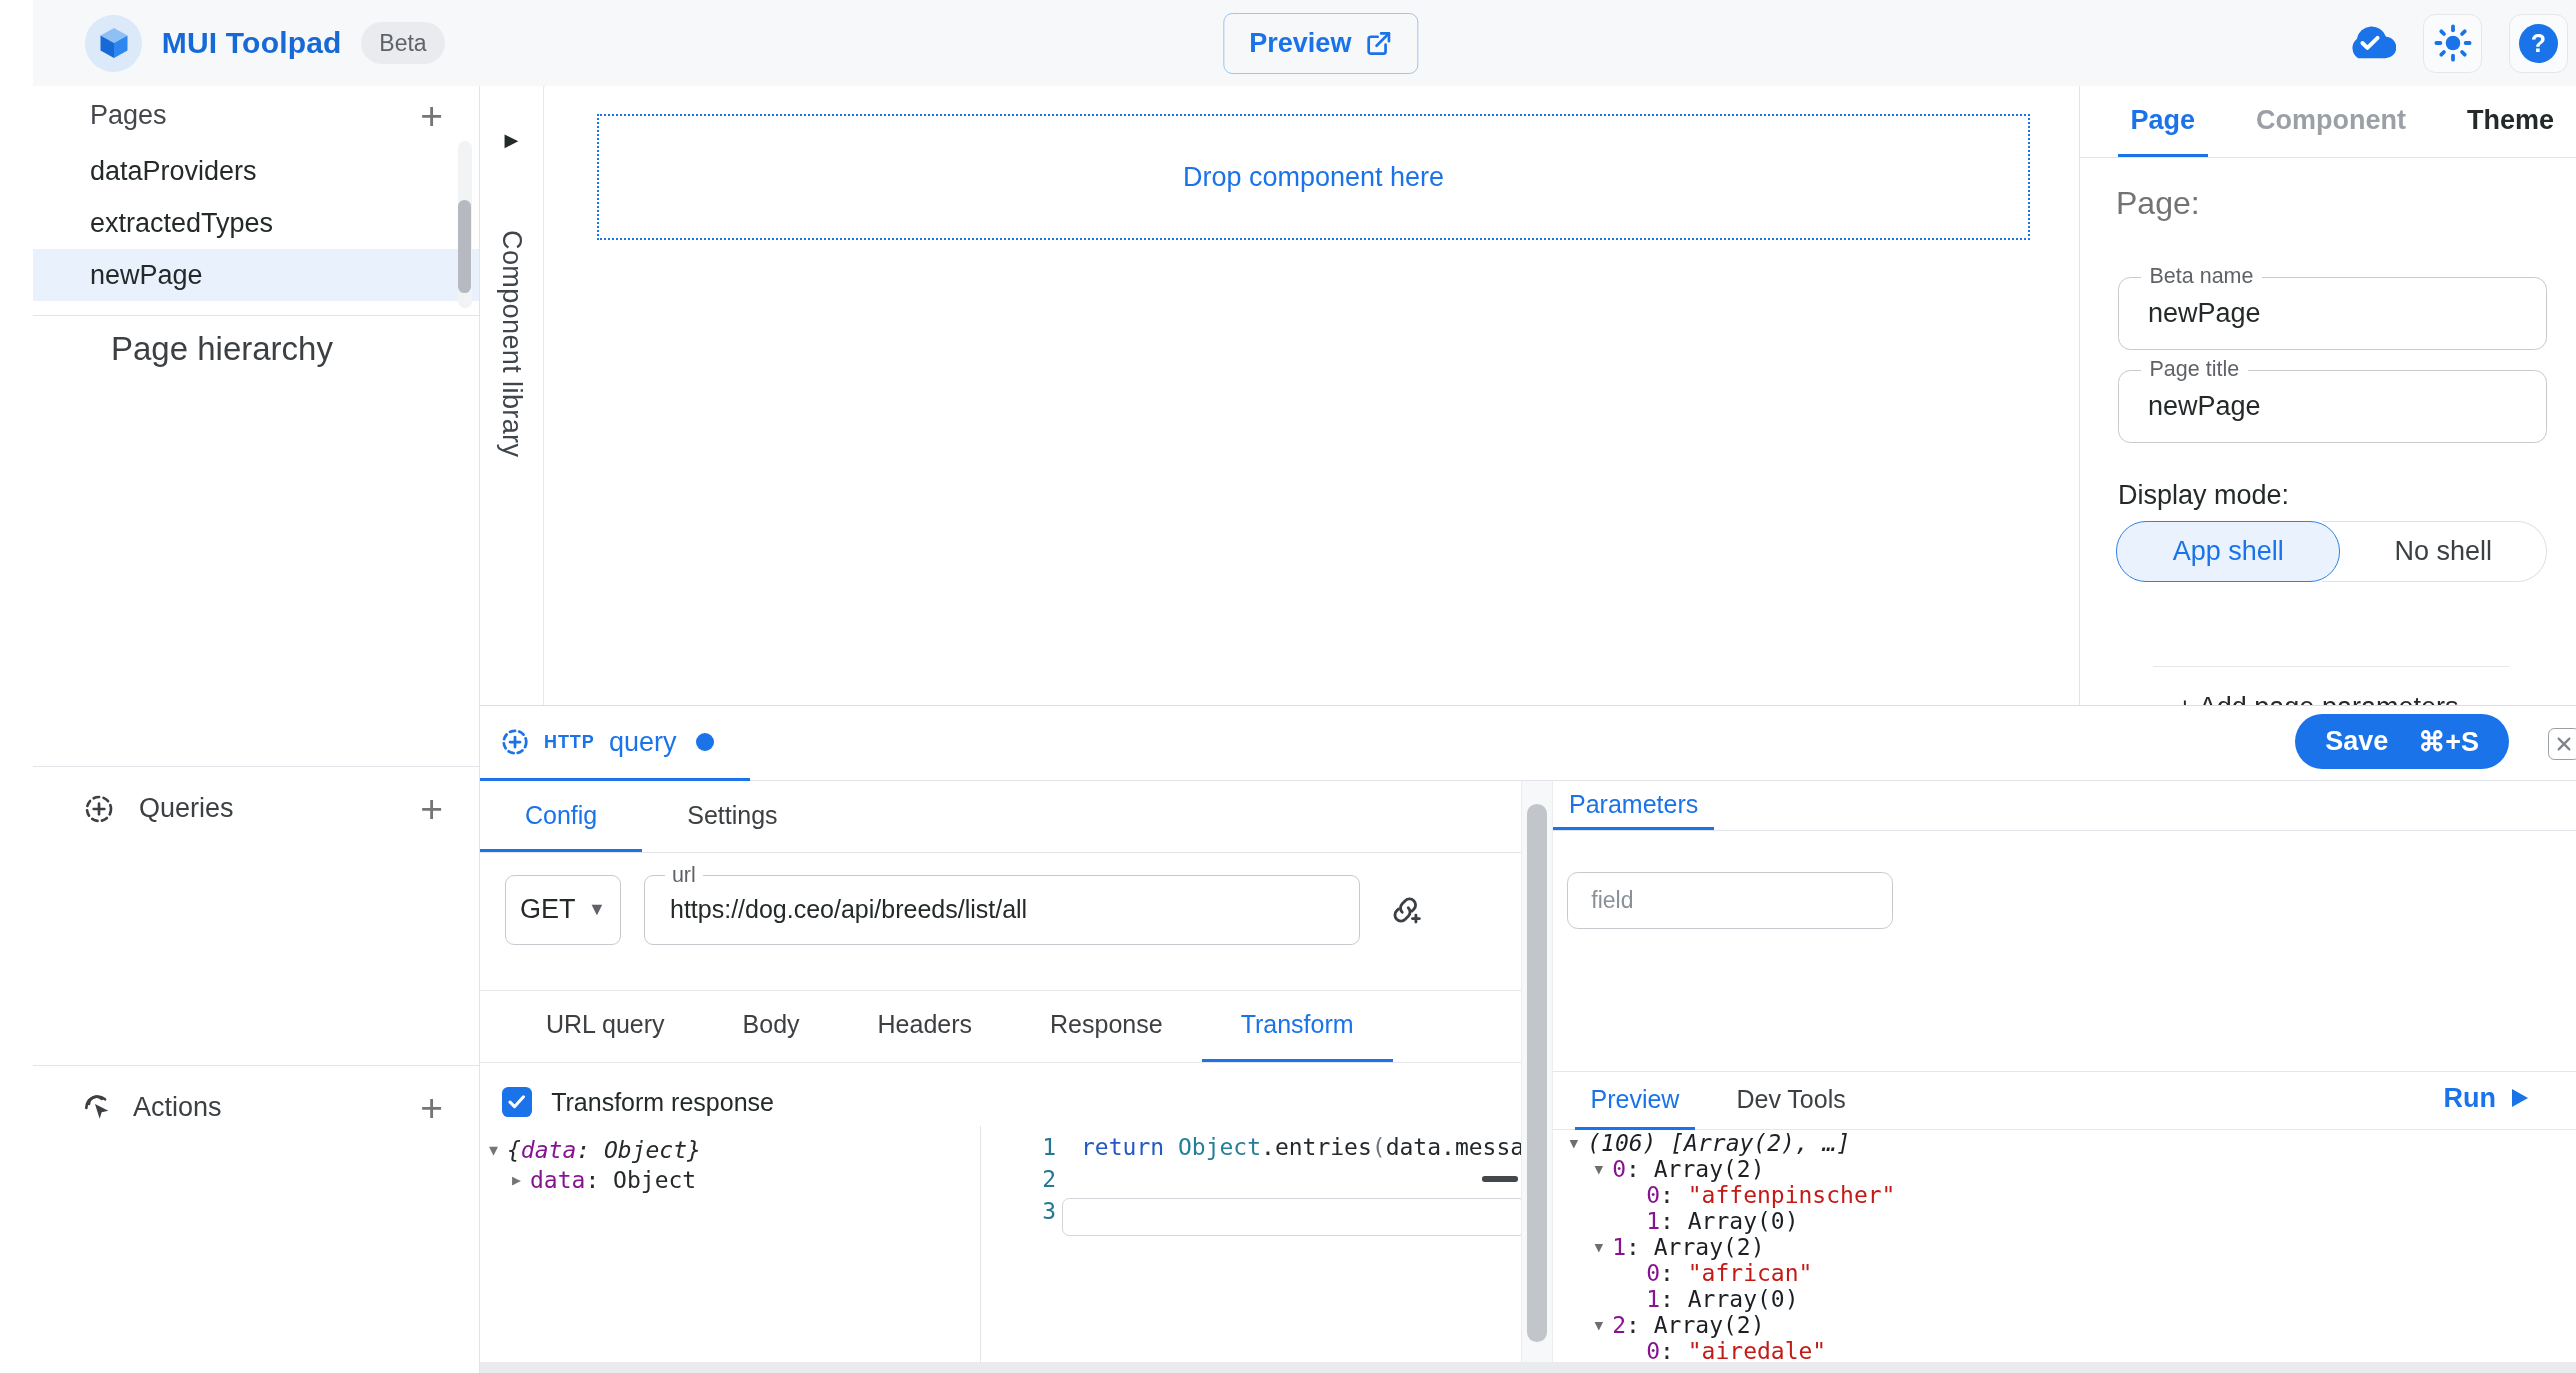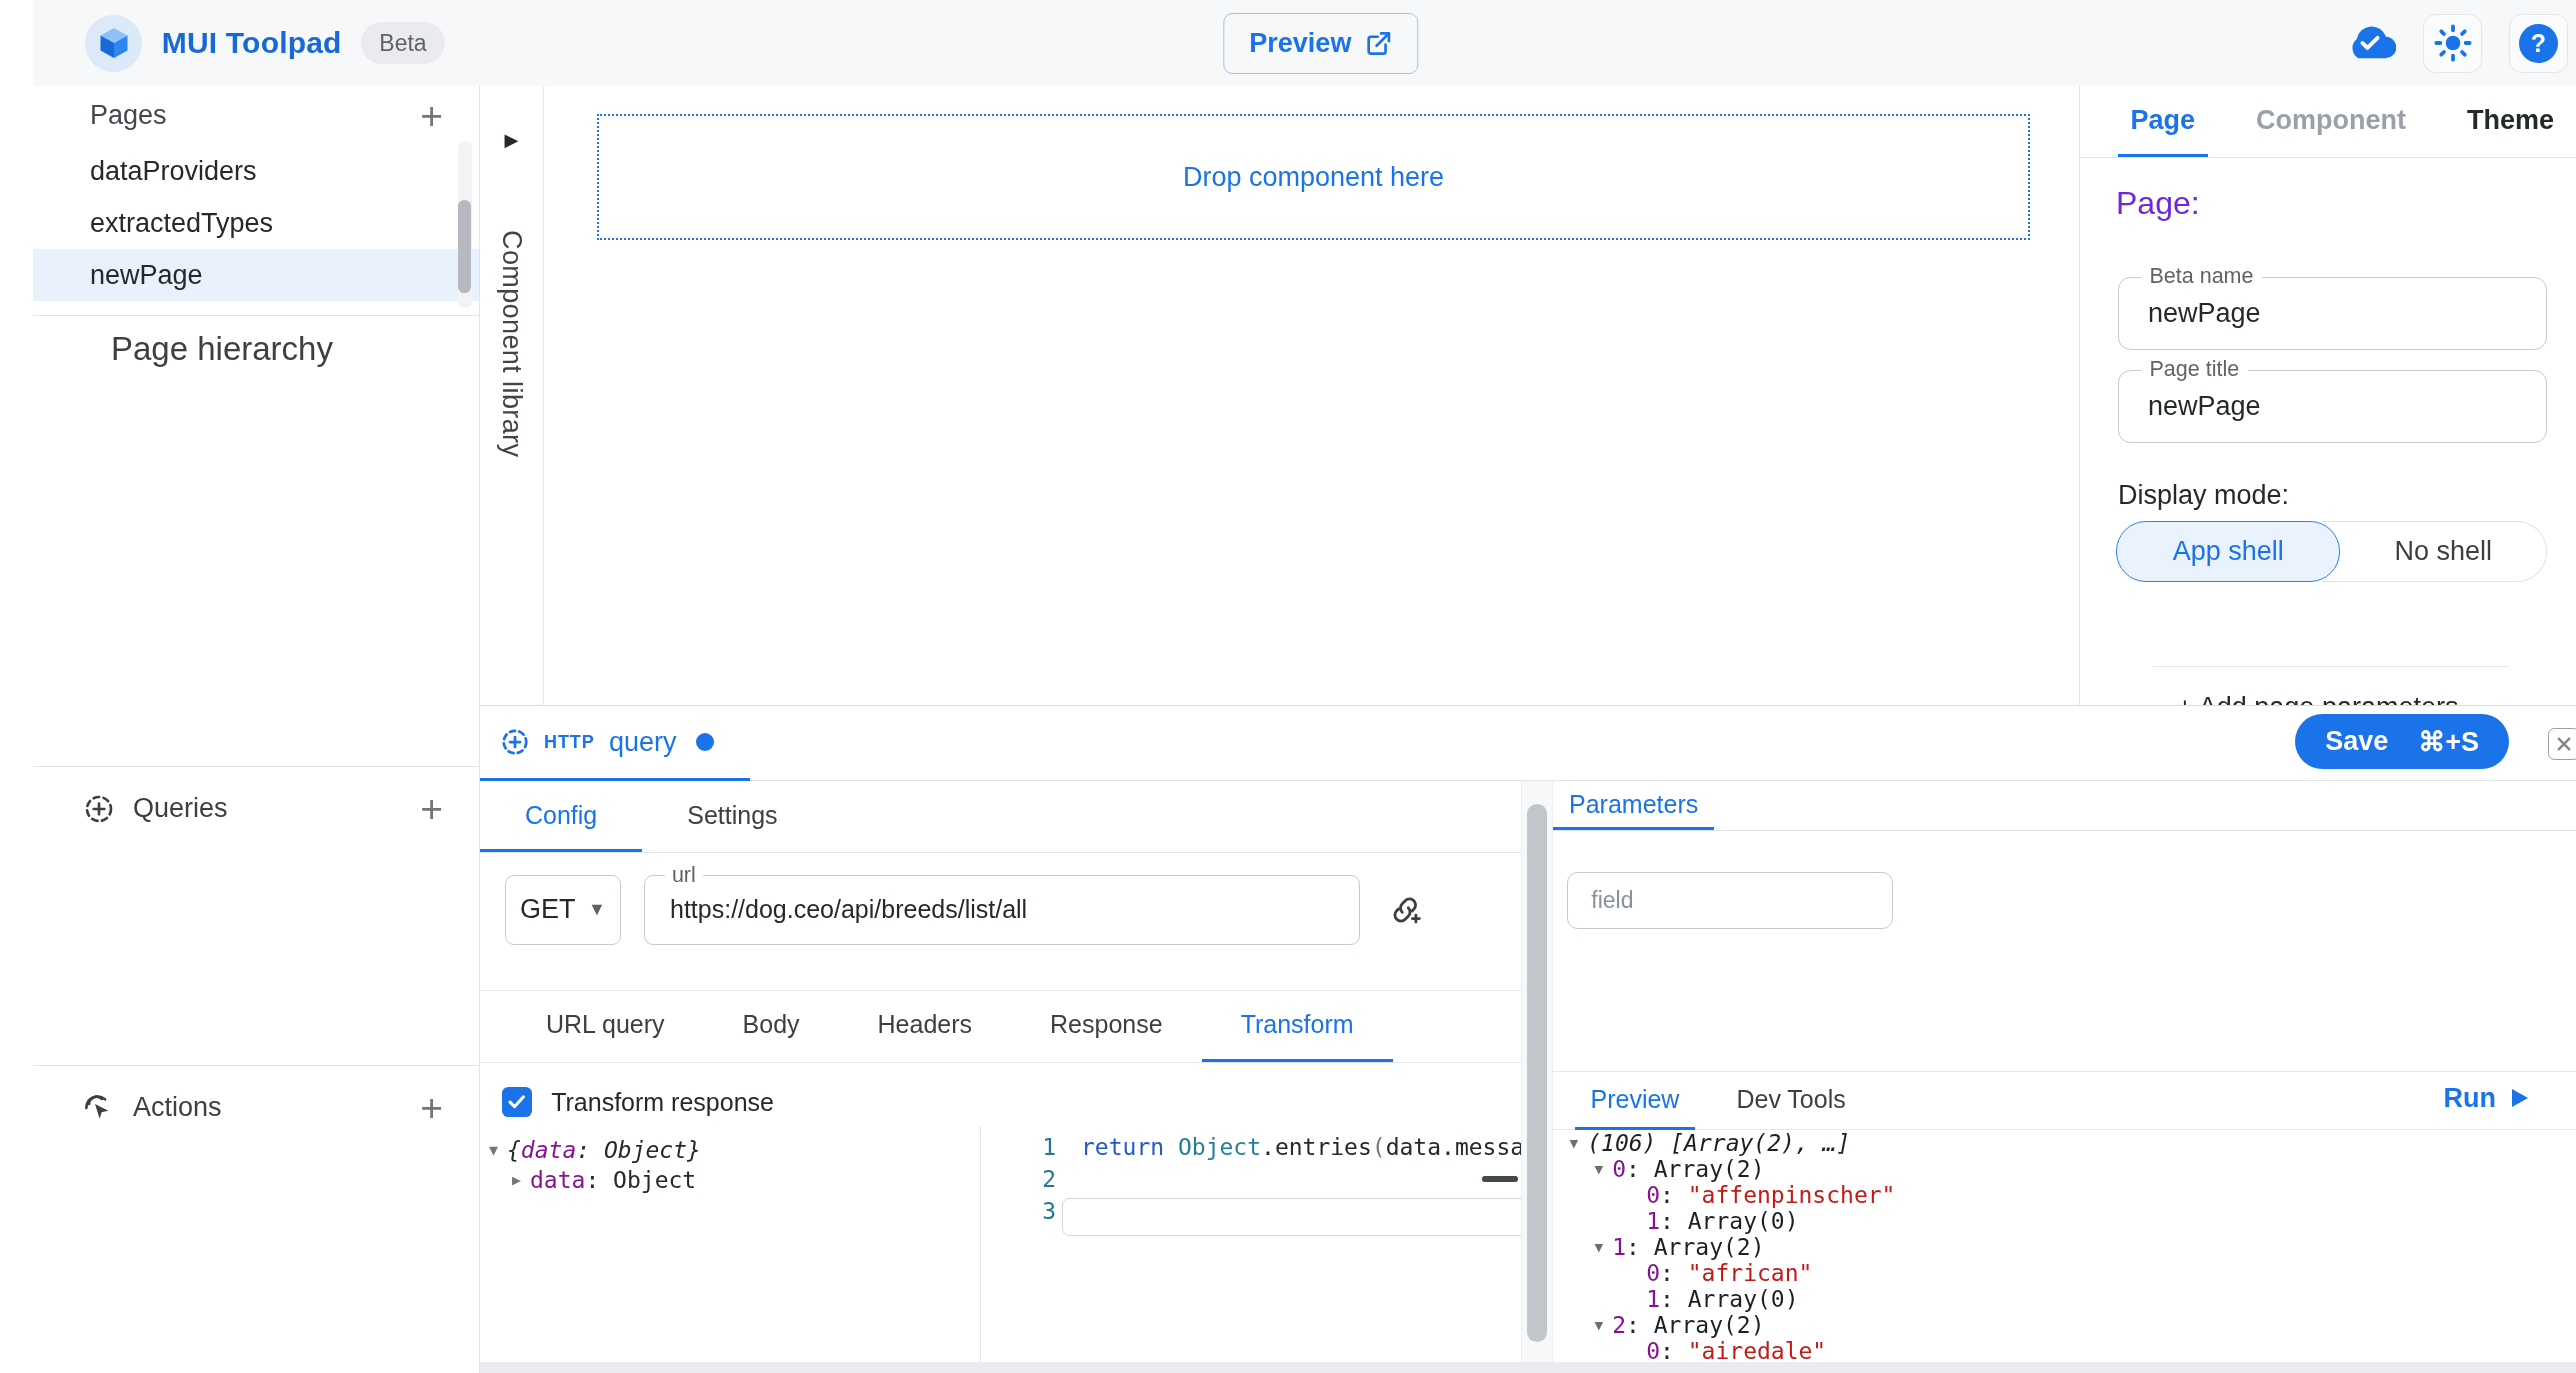--- a/index.html
+++ b/index.html
@@ -37,21 +37,21 @@
   .pages-list{position:relative;}
   .page-item{height:52px;display:flex;align-items:center;padding-left:57px;font-size:27px;color:#24292a;cursor:pointer;}
   .page-item.selected{background:#e9f1fd;}
   .list-scroll{position:absolute;right:7.2px;top:-3.6px;bottom:-7.2px;width:14.3px;background:#f1f3f4;border-radius:7.2px;}
   .list-scroll .thumb{position:absolute;left:0.9px;top:59px;width:12.5px;height:93px;background:#b6bac0;border-radius:6.3px;}
   .list-divider{height:0.9px;background:#e1e4e8;margin-top:14.3px;}
   .hierarchy-row{height:55px;display:flex;align-items:center;padding-left:78px;font-size:33px;color:#3c4043;margin-top:5.4px;}
   .side-section{position:absolute;left:0;right:0;border-top:0.9px solid #e1e4e8;height:84px;
                 display:flex;align-items:center;padding:0 36px 0 50px;box-sizing:border-box;}
   .side-section .lbl{font-size:27px;color:#3c4043;margin-left:18px;flex:1;}
-  .queries-row{top:680px;}
+  .queries-row{top:680px;gap:6px;}
   .actions-row{top:979px;}
 
   
   .lib-strip{position:absolute;left:447px;top:86px;width:64px;height:619px;background:#fff;
              border-right:0.9px solid #e8eaed;box-sizing:border-box;display:flex;flex-direction:column;align-items:center;}
   .lib-expand{font-size:18px;color:#24292a;margin-top:43px;cursor:pointer;}
   .lib-label{writing-mode:vertical-rl;text-orientation:mixed;font-size:27px;color:#3f454b;margin-top:79px;letter-spacing:0.4px;}
 
   
   .canvas{position:absolute;left:512px;top:86px;width:1535px;height:619px;background:#fff;}
@@ -61,21 +61,21 @@
 
   
   .inspector{position:absolute;left:2046px;top:86px;width:530px;height:619px;background:#fff;
              border-left:0.9px solid #e1e4e8;box-sizing:border-box;overflow:hidden;}
   .insp-tabs{height:72px;border-bottom:0.9px solid #e1e4e8;display:flex;align-items:stretch;padding-left:38px;box-sizing:border-box;}
   .insp-tabs .tab{display:flex;align-items:center;padding:0 12.5px;margin-right:36px;font-size:27px;font-weight:600;
                   color:#24292a;border-bottom:3.6px solid transparent;box-sizing:border-box;cursor:pointer;}
   .insp-tabs .tab.active{color:#1a73e8;border-bottom-color:#1a73e8;}
   .insp-tabs .tab.disabled{color:#9aa0a6;}
   .insp-body{position:relative;height:547px;}
-  .insp-heading{position:absolute;left:36px;top:27px;font-size:32px;font-weight:500;color:#6d28d9;}
+  .insp-heading{position:absolute;left:36px;top:27px;font-size:32px;font-weight:500;color:#737373;}
   .mui-field{position:absolute;left:38px;width:429px;height:73px;border:1.8px solid #c6cace;border-radius:12.5px;
              box-sizing:border-box;background:#fff;}
   .mui-field .flabel{position:absolute;top:-14.3px;left:21.5px;background:#fff;padding:0 9px;font-size:21.5px;color:#5f6368;}
   .mui-field .fvalue{font-size:27px;color:#24292a;padding-left:29px;line-height:70px;}
   .f-node{top:119px;}
   .f-title{top:212px;}
   .dm-label{position:absolute;left:38px;top:322px;font-size:27px;color:#24292a;}
   .toggle{position:absolute;left:36px;top:363px;width:431px;height:61px;display:flex;}
   .toggle .opt{width:225px;height:61px;display:flex;align-items:center;justify-content:center;font-size:27px;
                box-sizing:border-box;cursor:pointer;}

